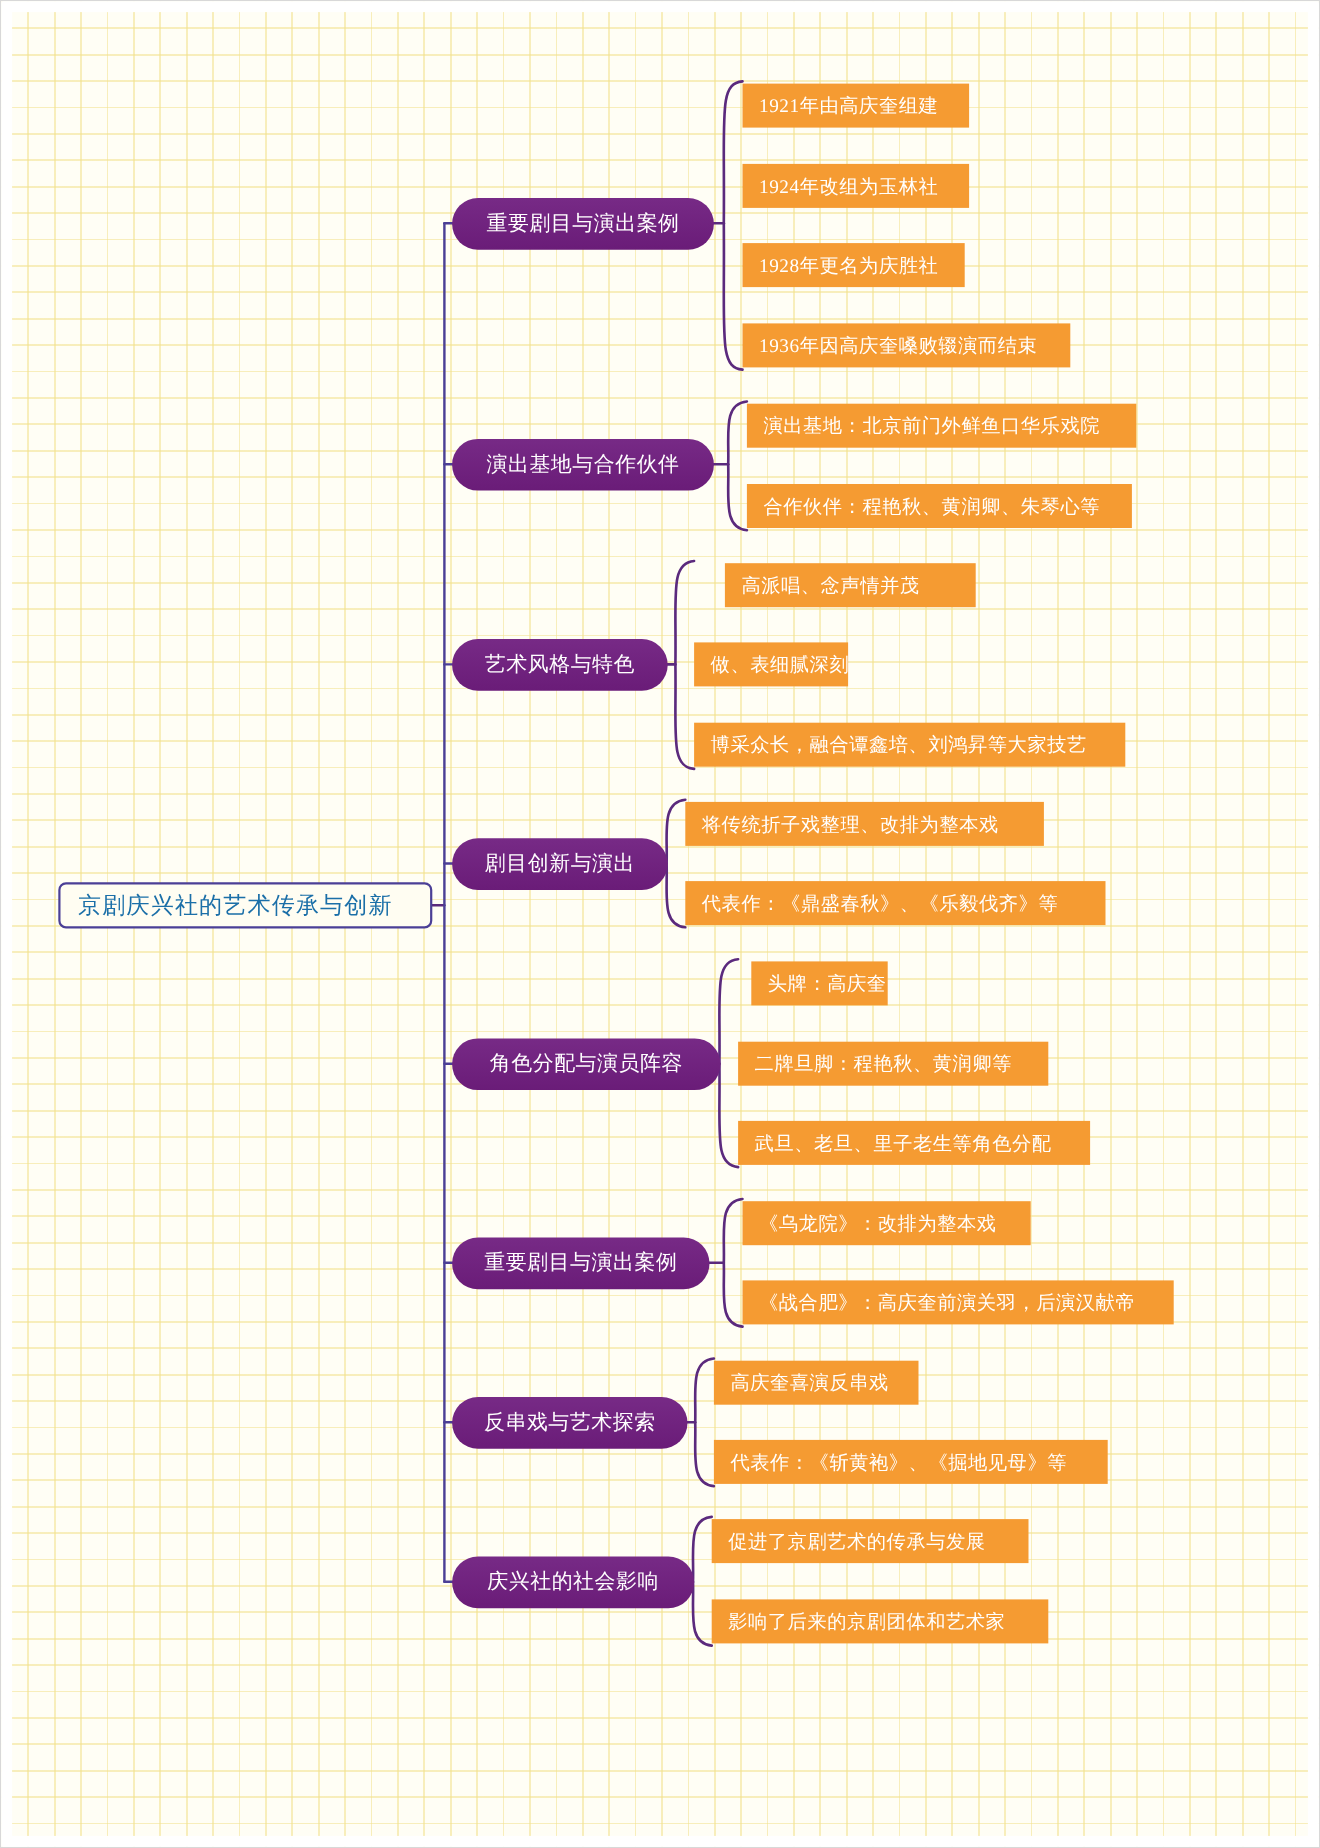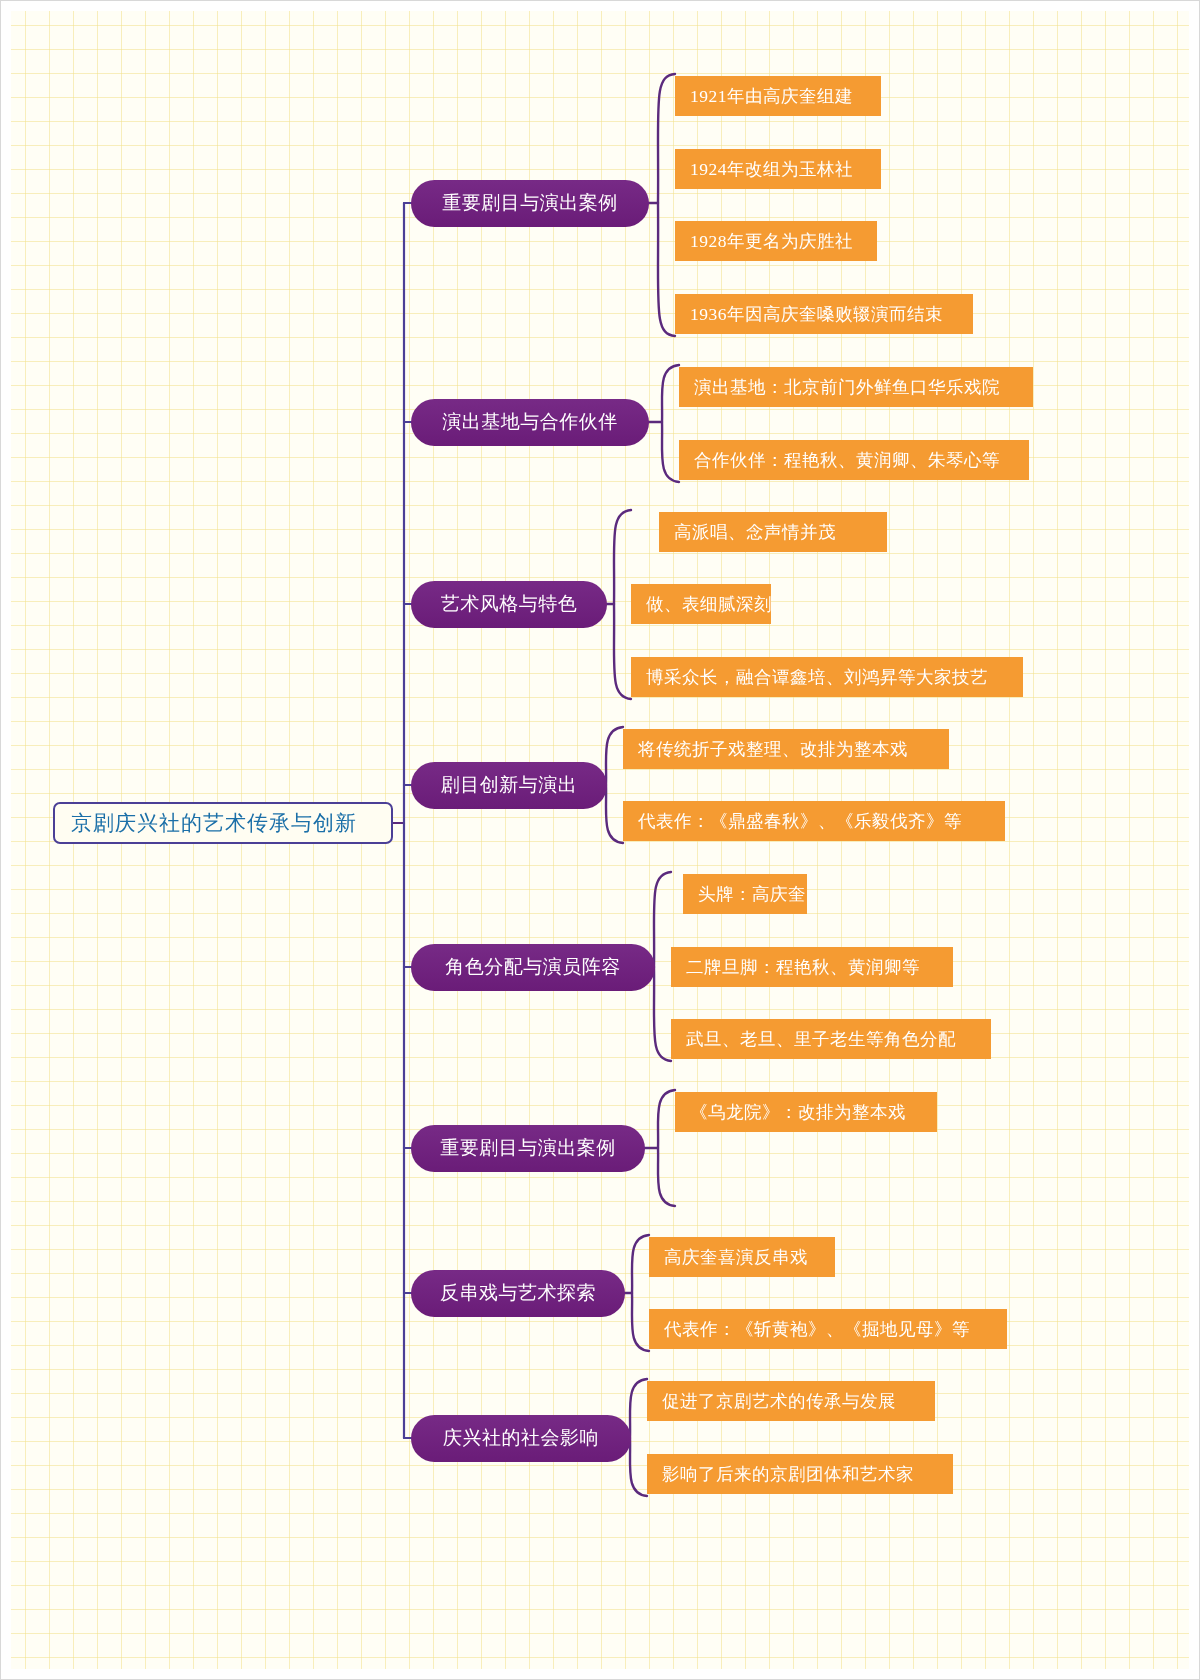--- a/index.html
+++ b/index.html
@@ -138,20 +138,21 @@
       <div class="node leaf-node" style="left: 630px; top: 656px; width: 392px; height: 40px;">博采众长，融合谭鑫培、刘鸿昇等大家技艺</div>
       <div class="node branch-node" style="left: 410px; top: 760.5px; width: 196px; height: 47px;">剧目创新与演出</div>
       <div class="node leaf-node" style="left: 622px; top: 728px; width: 326px; height: 40px;">将传统折子戏整理、改排为整本戏</div>
       <div class="node leaf-node" style="left: 622px; top: 800px; width: 382px; height: 40px;">代表作：《鼎盛春秋》、《乐毅伐齐》等</div>
       <div class="node branch-node" style="left: 410px; top: 942.5px; width: 244px; height: 47px;">角色分配与演员阵容</div>
       <div class="node leaf-node" style="left: 670px; top: 873px; width: 124px; height: 40px; margin-left: 12px;">头牌：高庆奎</div>
       <div class="node leaf-node" style="left: 670px; top: 946px; width: 282px; height: 40px;">二牌旦脚：程艳秋、黄润卿等</div>
       <div class="node leaf-node" style="left: 670px; top: 1018px; width: 320px; height: 40px;">武旦、老旦、里子老生等角色分配</div>
       <div class="node branch-node" style="left: 410px; top: 1123.5px; width: 234px; height: 47px;">重要剧目与演出案例</div>
       <div class="node leaf-node" style="left: 674px; top: 1091px; width: 262px; height: 40px;">《乌龙院》：改排为整本戏</div>
+      <div class="node leaf-node" style="left: 674px; top: 1163px; width: 392px; height: 40px;">《战合肥》：高庆奎前演关羽，后演汉献帝</div>
       <div class="node branch-node" style="left: 410px; top: 1268.5px; width: 214px; height: 47px;">反串戏与艺术探索</div>
       <div class="node leaf-node" style="left: 648px; top: 1236px; width: 186px; height: 40px;">高庆奎喜演反串戏</div>
       <div class="node leaf-node" style="left: 648px; top: 1308px; width: 358px; height: 40px;">代表作：《斩黄袍》、《掘地见母》等</div>
       <div class="node branch-node" style="left: 410px; top: 1413.5px; width: 220px; height: 47px;">庆兴社的社会影响</div>
       <div class="node leaf-node" style="left: 646px; top: 1453px; width: 306px; height: 40px;">影响了后来的京剧团体和艺术家</div>
       <div class="node leaf-node" style="left: 646px; top: 1380px; width: 288px; height: 40px;">促进了京剧艺术的传承与发展</div>
     </div>
 </div>
 
 </body></html>

